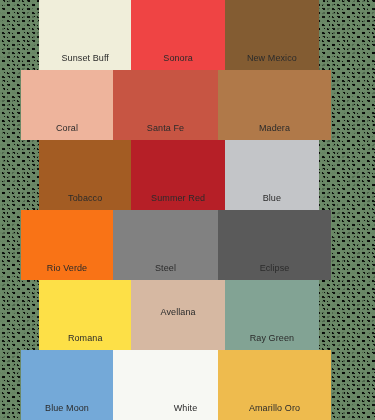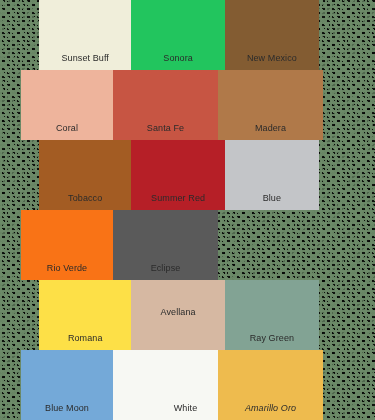--- a/index.html
+++ b/index.html
@@ -74,21 +74,21 @@
   }
 
   
   .row-odd  .swatch:nth-child(1) { width: 103px; }
   .row-odd  .swatch:nth-child(2) { width: 104px; }
   .row-odd  .swatch:nth-child(3) { width: 105px; }
 
   
   .row-even .swatch:nth-child(1) { width: 92px; }
   .row-even .swatch:nth-child(2) { width: 105px; }
-  .row-even .swatch:nth-child(3) { width: 105px; }
+  .row-even .swatch:nth-child(3) { width: 113px; }
 
   .swatch-label {
     font-size: 9px;
     line-height: 10px;
     color: #2b2b2b;
     text-align: center;
     padding-bottom: 7px;
     letter-spacing: 0.1px;
     white-space: nowrap;
     font-family: "Liberation Sans", sans-serif;
@@ -98,21 +98,21 @@
 <body>
 
 <div id="backdrop"></div>
 
 <div id="palette">
 
   <div class="swatch-row row-odd row-1">
     <div class="swatch" style="background-color: rgb(240, 238, 218);">
       <div class="swatch-label" style="color: rgb(43, 43, 43);">Sunset Buff</div>
     </div>
-    <div class="swatch" style="background-color: #22c55e;">
+    <div class="swatch" style="background-color: #ef4444;">
       <div class="swatch-label" style="color: rgb(43, 43, 43);">Sonora</div>
     </div>
     <div class="swatch" style="background-color: rgb(131, 92, 50);">
       <div class="swatch-label" style="color: rgb(43, 43, 43);">New Mexico</div>
     </div>
   </div>
 
   <div class="swatch-row row-even row-2">
     <div class="swatch" style="background-color: rgb(238, 180, 156);">
       <div class="swatch-label" style="color: rgb(43, 43, 43);">Coral</div>
@@ -134,20 +134,23 @@
     </div>
     <div class="swatch" style="background-color: rgb(195, 197, 200);">
       <div class="swatch-label" style="color: rgb(43, 43, 43);">Blue</div>
     </div>
   </div>
 
   <div class="swatch-row row-even row-4">
     <div class="swatch" style="background-color: #f97316;">
       <div class="swatch-label" style="color: rgb(43, 43, 43);">Rio Verde</div>
     </div>
+    <div class="swatch" style="background-color: rgb(129, 129, 129);">
+      <div class="swatch-label" style="color: rgb(43, 43, 43);">Steel</div>
+    </div>
     <div class="swatch" style="background-color: rgb(90, 90, 90);">
       <div class="swatch-label" style="color: rgb(43, 43, 43);">Eclipse</div>
     </div>
   </div>
 
   <div class="swatch-row row-odd row-5">
     <div class="swatch" style="background-color: #fde047;">
       <div class="swatch-label" style="color: rgb(43, 43, 43);">Romana</div>
     </div>
     <div class="swatch" style="background-color: rgb(214, 184, 162); align-items: center;">
@@ -158,18 +161,18 @@
     </div>
   </div>
 
   <div class="swatch-row row-even row-6">
     <div class="swatch" style="background-color: rgb(116, 169, 216);">
       <div class="swatch-label" style="color: rgb(43, 43, 43);">Blue Moon</div>
     </div>
     <div class="swatch" style="background-color: rgb(247, 248, 243); padding-left: 40px;">
       <div class="swatch-label" style="color: rgb(43, 43, 43);">White</div>
     </div>
-    <div class="swatch" style="background-color: rgb(238, 187, 78); font-style: italic;">
+    <div class="swatch" style="background-color: rgb(238, 187, 78);">
       <div class="swatch-label" style="color: rgb(43, 43, 43);">Amarillo Oro</div>
     </div>
   </div>
 
 </div>
 
 </body></html>

